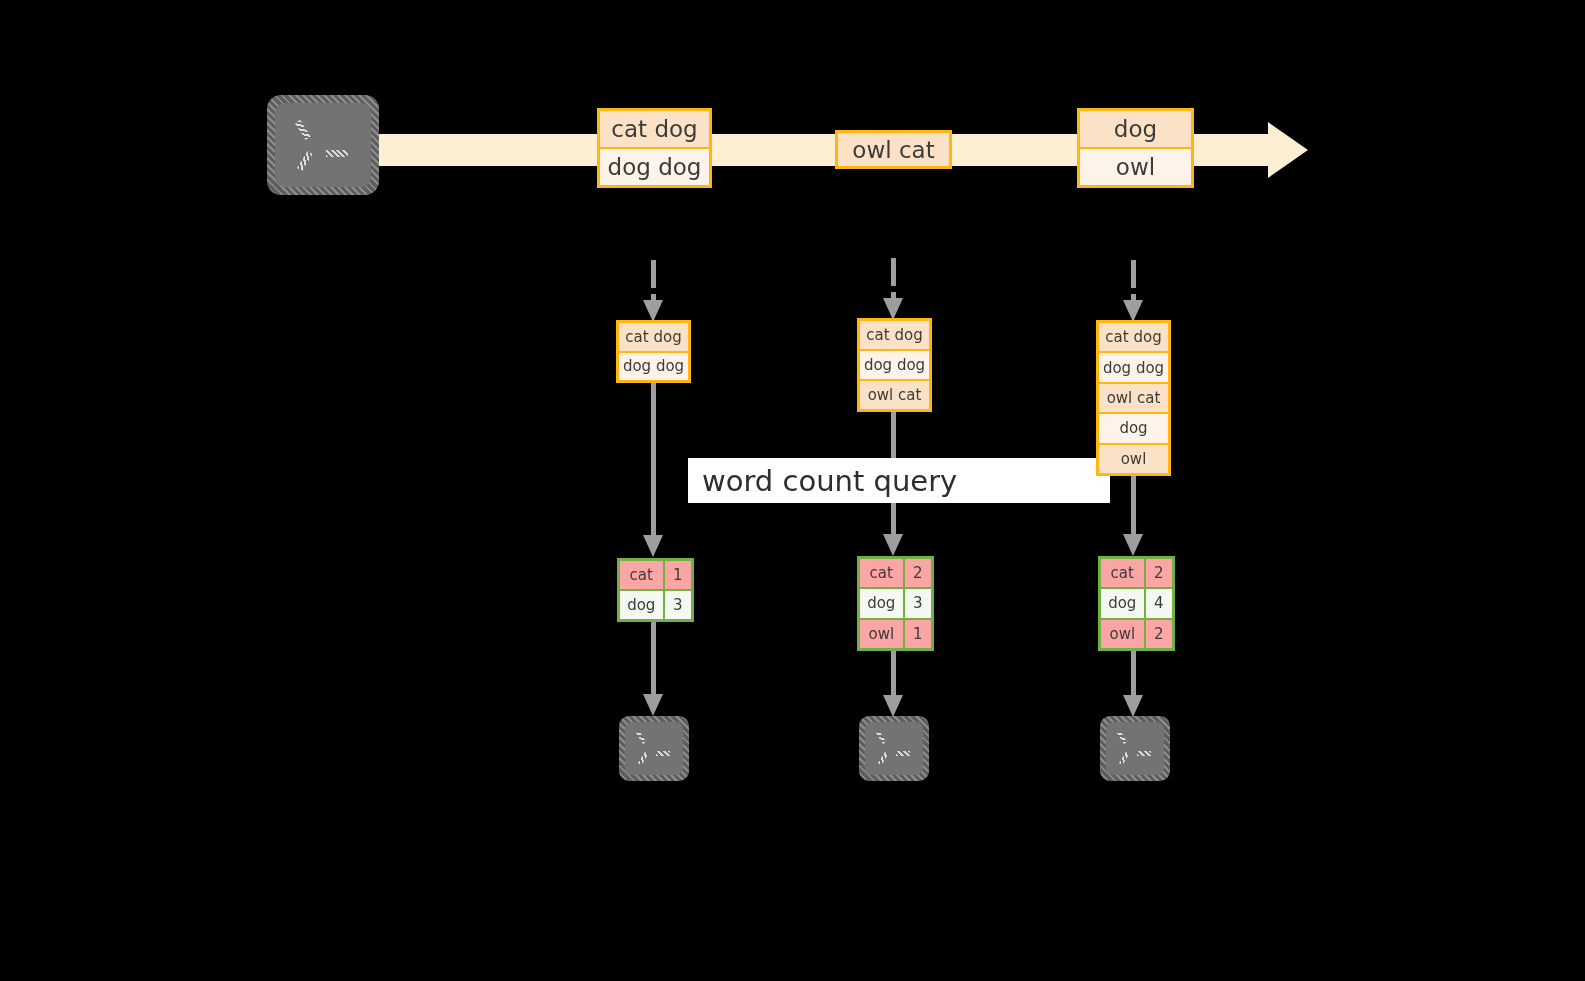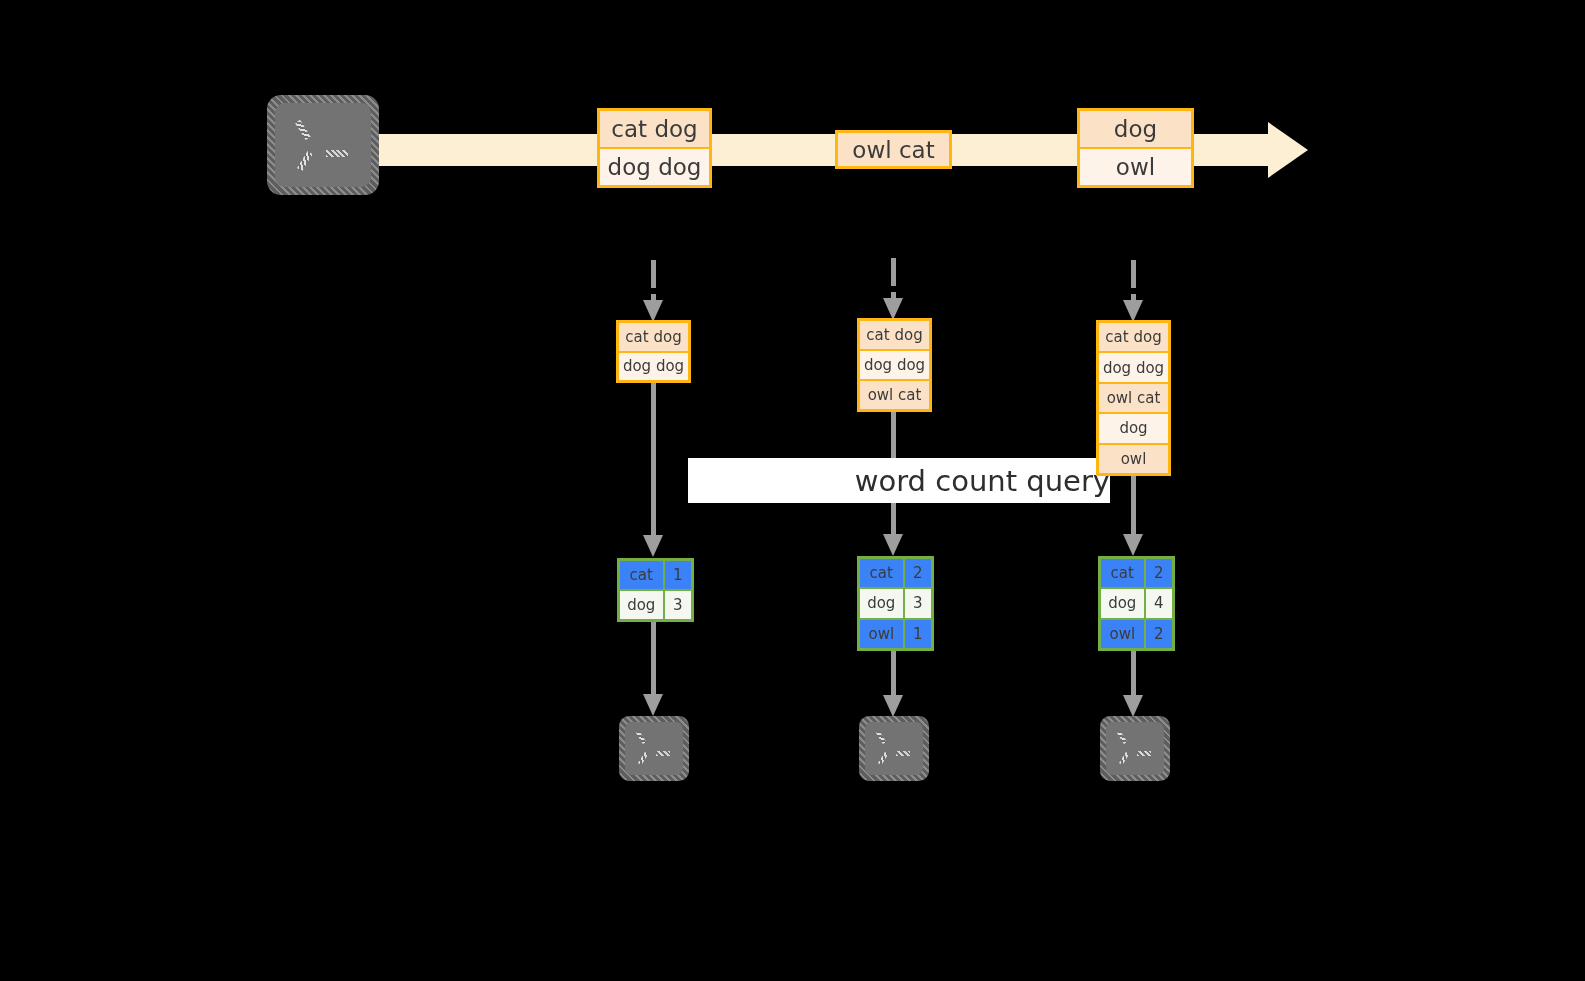--- a/index.html
+++ b/index.html
@@ -110,21 +110,21 @@
   .res-cell {
     display: flex;
     align-items: center;
     justify-content: center;
     font-size: 15px;
     color: #3b3b3b;
     box-sizing: border-box;
   }
   .res-cell.word  { width: 45px; }
   .res-cell.count { width: 30px; border-left: 2px solid #72b046; }
-  .res-row.dark  .res-cell { background: #3b82f6; }
+  .res-row.dark  .res-cell { background: #fca5a5; }
   .res-row.light .res-cell { background: #f4f8f1; }
 
   
   .conn {
     position: absolute;
     z-index: 4;
   }
   .conn-line {
     position: absolute;
     width: 5px;
@@ -149,25 +149,25 @@
   
   .query-banner {
     position: absolute;
     background: #ffffff;
     display: flex;
     align-items: center;
     z-index: 5;
   }
   .query-banner .label {
     width: 100%;
-    text-align: right;
+    text-align: left;
     font-size: 29px;
     color: #2e2e2e;
     white-space: nowrap;
-    padding-left: 3px;
+    padding-left: 14px;
     box-sizing: border-box;
   }
 </style>
 </head>
 <body>
 
 <div id="canvas">
 
   <div class="stream-band" style="left:372px; top:134px; width:900px; height:32px;"></div>
   <div class="stream-head" style="left:1268px; top:122px;"></div>

